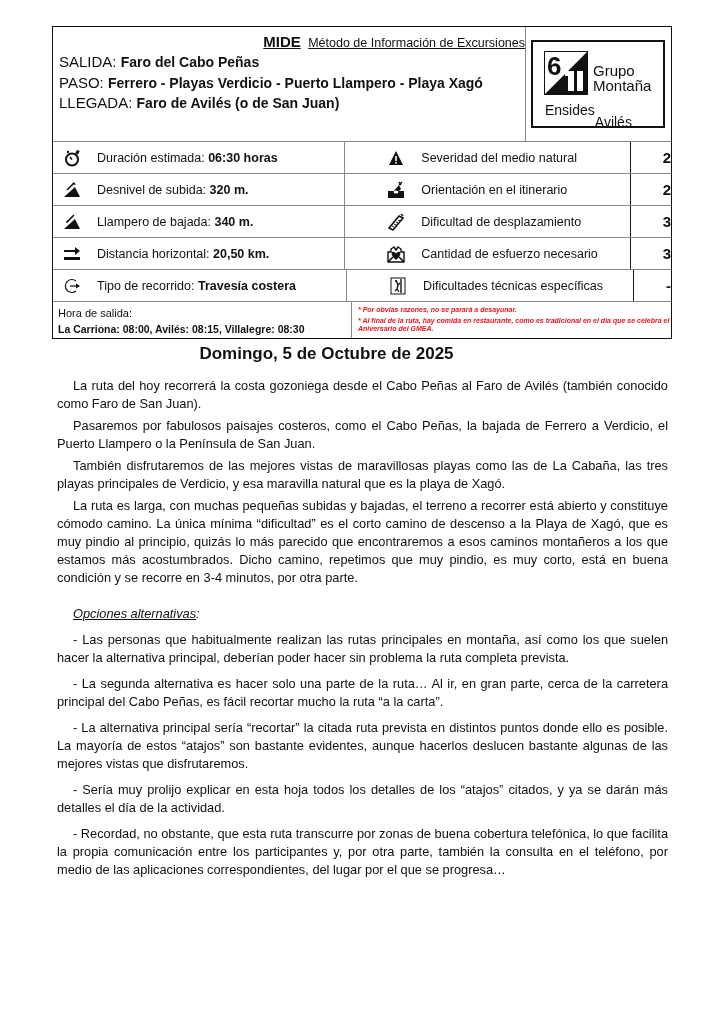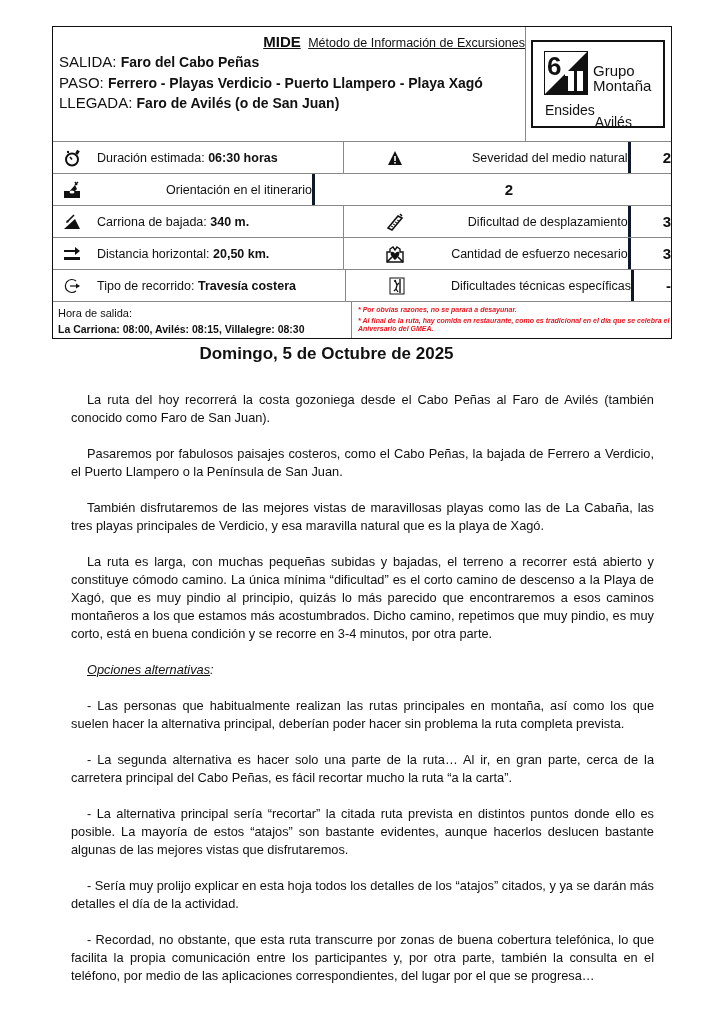--- a/index.html
+++ b/index.html
@@ -15,34 +15,34 @@
   .hrow b { font-weight: bold; font-size: 14px; }
   .header-right { width: 145px; position: relative; }
   .logo { position: absolute; left: 5px; top: 13px; width: 134px; height: 88px; border: 2px solid #111; box-sizing: border-box; }
   .logo-mark { position: absolute; left: 11px; top: 9px; width: 44px; height: 44px; }
   .logo-grupo { position: absolute; left: 60px; top: 21px; font-size: 15px; line-height: 15px; }
   .logo-ensides { position: absolute; left: 12px; top: 60px; font-size: 14px; }
   .logo-ensides .av { font-size: 14px; position: relative; top: 12px; }
 
   .grid-row { display: flex; height: 31px; border-bottom: 1px solid #888; gap: 32px; }
   .cell-l { width: 299px; display: flex; align-items: center; border-right: 1px solid #888; }
-  .cell-m { width: 259px; display: flex; align-items: center; border-right: 3px solid #0f172a; justify-content: space-between; }
+  .cell-m { width: 259px; display: flex; align-items: center; border-right: 1px solid #0f172a; }
   .cell-v { flex: 1; display: flex; align-items: center; justify-content: center; font-weight: bold; font-size: 15px; }
   .icon { width: 22px; height: 22px; margin: 0 14px 0 8px; display: inline-flex; align-items: center; justify-content: center; }
   .ctext { font-size: 12.5px; white-space: nowrap; }
   .ctext b { font-weight: bold; }
   .foot { display: flex; height: 36px; }
   .foot-l { width: 299px; border-right: 1px solid #888; padding: 3px 0 0 5px; box-sizing: border-box; font-size: 11px; line-height: 16px; }
   .foot-l .times { font-weight: bold; font-size: 10.5px; }
   .foot-r { flex: 1; padding: 4px 0 0 6px; box-sizing: border-box; color: #e8141e; font-weight: bold; font-style: italic; font-size: 7px; line-height: 8.5px; }
   .foot-r p { margin: 0 0 2px 0; }
 
   .date { position: absolute; top: 344px; left: 0; width: 653px; text-align: center; font-weight: bold; font-size: 17px; }
   .body-text { position: absolute; left: 53px; top: 373px; width: 619px; font-size: 12.8px; line-height: 18px; text-align: justify; }
-  .body-text p { margin: 18px; text-indent: 16px; }
+  .body-text p { margin: 4px; text-indent: 16px; }
   .body-text .sub { margin-top: 18px; margin-bottom: 8px; text-indent: 16px; }
   .body-text .sub span { font-style: italic; text-decoration: underline; }
   .body-text .opt { margin-bottom: 8px; }
 </style>
 </head>
 <body>
 
 <div class="sheet">
   <div class="header">
     <div class="header-left">
@@ -96,20 +96,30 @@
               <rect x="7.2" y="6" width="1.6" height="5" fill="#fff"></rect>
               <rect x="7.2" y="12" width="1.6" height="1.6" fill="#fff"></rect>
             </svg>
         </span>
         <span class="ctext">Severidad del medio natural</span>
       </div>
       <div class="cell-v">2</div>
     </div>
 
     <div class="grid-row">
+      <div class="cell-l">
+        <span class="icon">
+          <svg width="18" height="18" viewBox="0 0 18 18">
+              <polygon points="1,16 12,6 17,16" fill="#111"></polygon>
+              <path d="M4 9 L11 2" stroke="#111" stroke-width="1.6"></path>
+              <polygon points="11,1 13,4 9,3" fill="#111"></polygon>
+            </svg>
+        </span>
+        <span class="ctext"><span>Desnivel de subida: </span><b>320 m.</b></span>
+      </div>
       <div class="cell-m">
         <span class="icon">
           <svg width="18" height="18" viewBox="0 0 18 18">
               <rect x="1" y="10" width="16" height="7" fill="#111"></rect>
               <polygon points="5,12 12,4 14,8 8,14" fill="#111"></polygon>
               <ellipse cx="9" cy="11" rx="2.5" ry="1.5" fill="#fff"></ellipse>
               <path d="M12 1 L14 4 M15 1 L12 4" stroke="#111" stroke-width="1.4"></path>
             </svg>
         </span>
         <span class="ctext">Orientación en el itinerario</span>
@@ -119,21 +129,21 @@
 
     <div class="grid-row">
       <div class="cell-l">
         <span class="icon">
           <svg width="18" height="18" viewBox="0 0 18 18">
               <polygon points="1,16 12,6 17,16" fill="#111"></polygon>
               <path d="M11 2 L4 9" stroke="#111" stroke-width="1.6"></path>
               <polygon points="3,10 4,7 6,9" fill="#111"></polygon>
             </svg>
         </span>
-        <span class="ctext"><span>Carriona de bajada: </span><b>340 m.</b></span>
+        <span class="ctext"><span>Llampero de bajada: </span><b>340 m.</b></span>
       </div>
       <div class="cell-m">
         <span class="icon">
           <svg width="18" height="18" viewBox="0 0 18 18">
               <path d="M2 15 L12 3 L16 5 L6 17 Z" fill="#fff" stroke="#111" stroke-width="1.6"></path>
               <path d="M5 13 L7 14 M7 11 L9 12 M9 9 L11 10 M11 7 L13 8" stroke="#111" stroke-width="1"></path>
               <path d="M14 1 L16 3" stroke="#111" stroke-width="1.4"></path>
             </svg>
         </span>
         <span class="ctext">Dificultad de desplazamiento</span>

